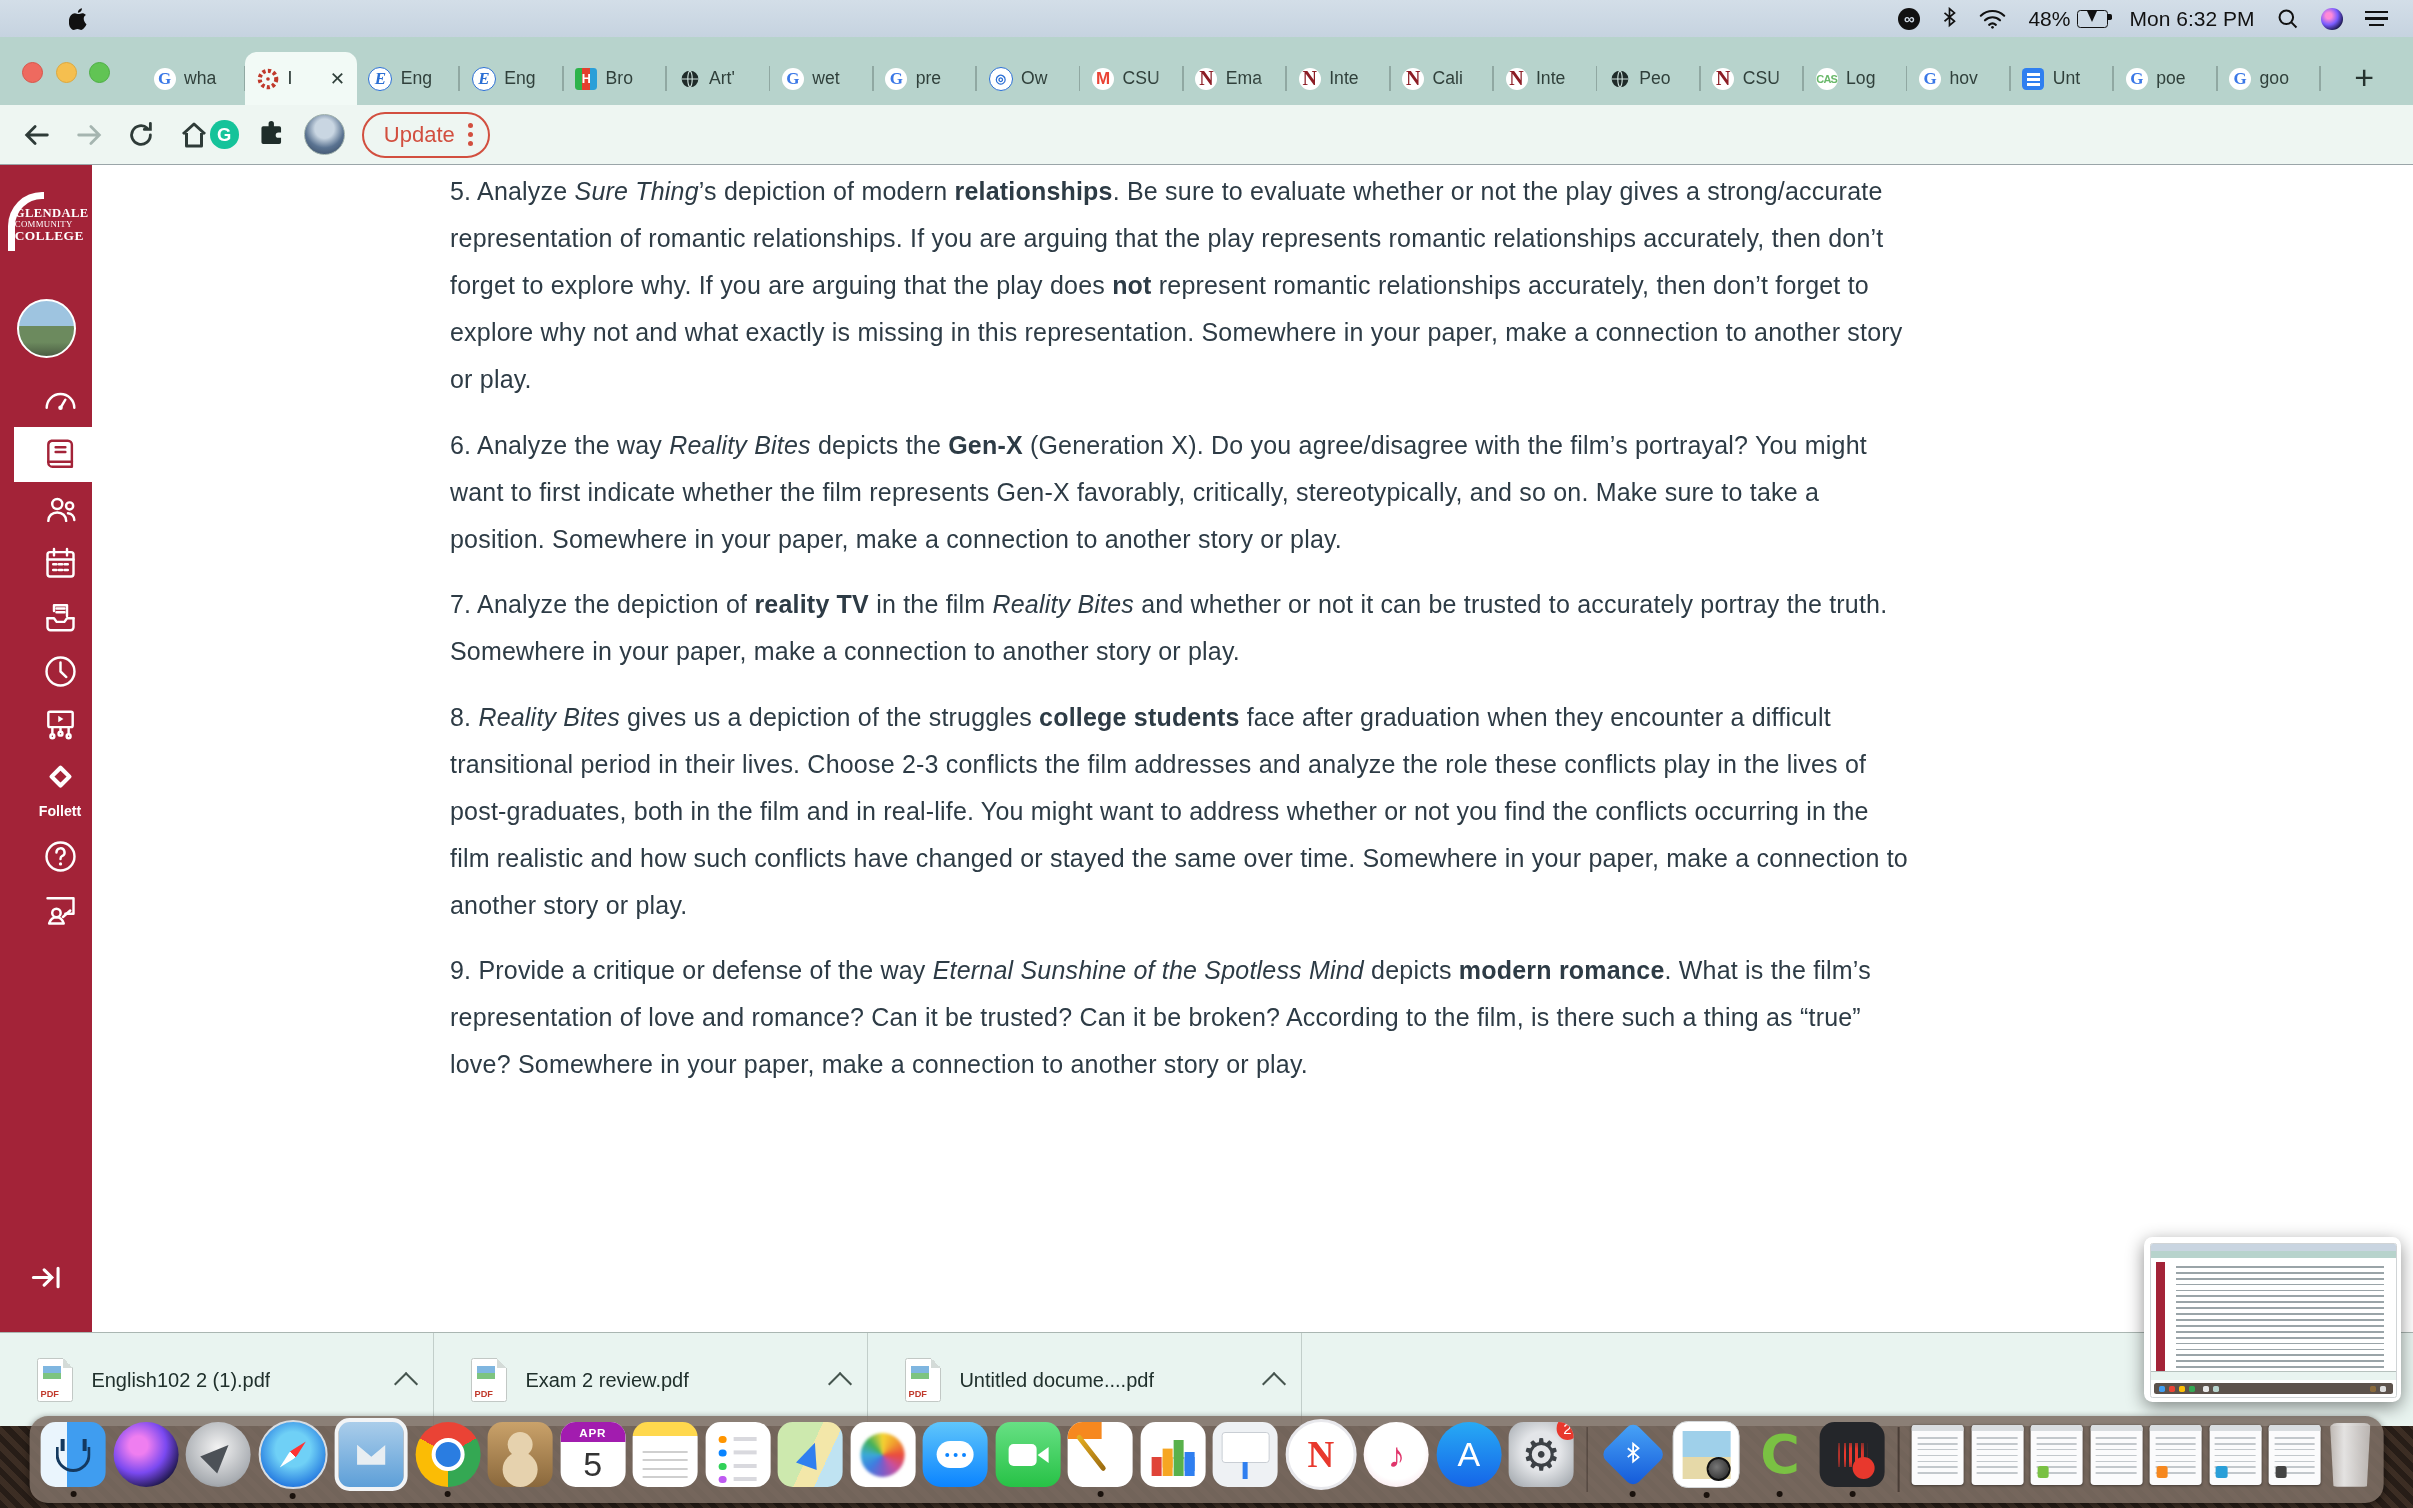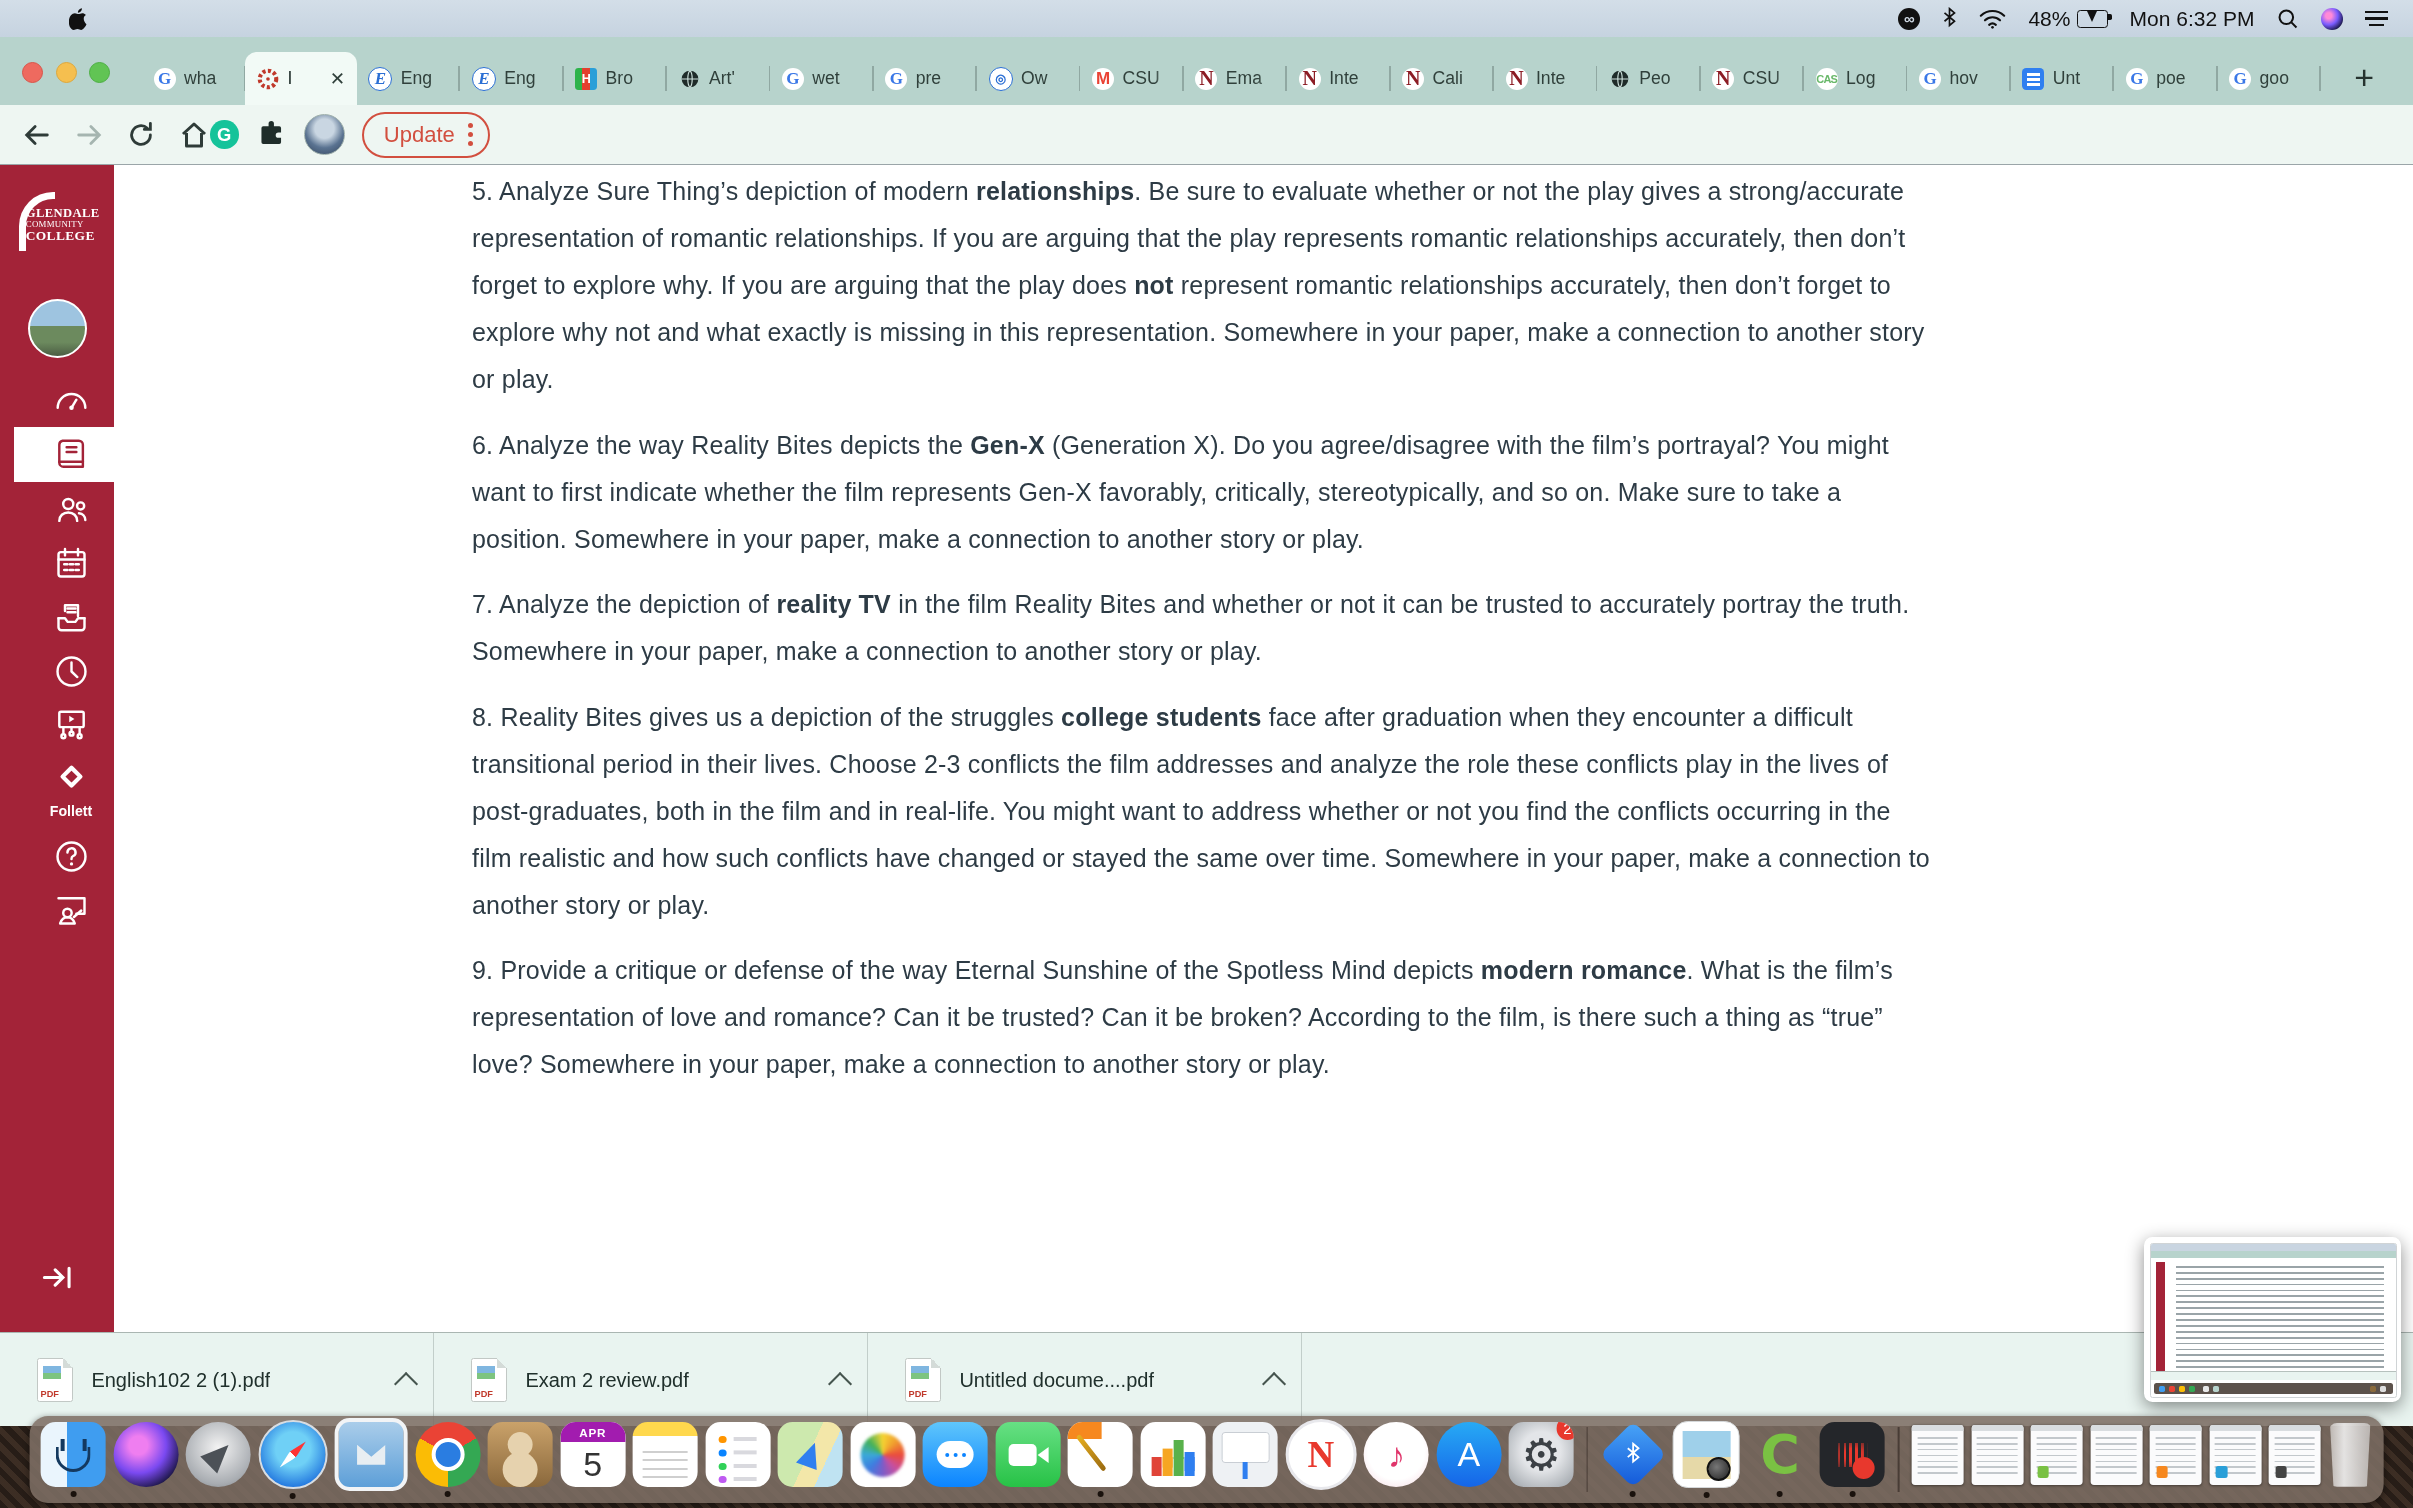--- a/index.html
+++ b/index.html
@@ -73,21 +73,21 @@
     background:radial-gradient(circle at 50% 35%,#c9d6e2 0 30%,#5a7391 60%,#33445c);border:0.8px solid #9fb0ac;}
   #update-btn{flex:none;margin-right:23.5px;display:flex;align-items:center;gap:13.4px;
     border:2.5px solid #d24f3f;color:#d24f3f;border-radius:25px;height:42px;padding:0 15px 0 20px;
     font-size:22px;}
   .kebab{display:flex;flex-direction:column;gap:4.2px;}
   .kebab i{width:5px;height:5px;border-radius:50%;background:#d24f3f;display:block;}
   
   #main{position:absolute;left:0;top:164px;width:2413px;height:1168px;background:#fff;
     border-top:1.7px solid #9aa5a8;display:flex;}
   
-  #cv-sidebar{flex:none;width:114px;background:#a32338;height:100%;position:relative;
+  #cv-sidebar{flex:none;width:92px;background:#a32338;height:100%;position:relative;
     display:flex;flex-direction:column;align-items:center;color:#fff;}
   .gcc-logo{margin-top:11.7px;width:92px;height:99px;position:relative;}
   .gcc-swoosh{position:absolute;left:8.4px;top:15px;width:28.5px;height:52px;
     border-left:7.5px solid #fff;border-top:7.5px solid #fff;border-top-left-radius:34px;}
   .gcc-text{position:absolute;right:3.4px;top:30px;text-align:left;
     font-family:"Liberation Serif",serif;line-height:1.05;}
   .gcc-l1{font-size:12.6px;font-weight:700;letter-spacing:0.4px;}
   .gcc-l2{font-size:8.8px;letter-spacing:0.3px;}
   .gcc-l3{font-size:13.4px;font-weight:700;letter-spacing:0.4px;}
   .cv-avatar{margin-top:23.5px;width:55px;height:55px;border-radius:50%;border:2.5px solid #fff;
@@ -99,21 +99,21 @@
   .cv-item.active svg{stroke:#a32338;}
   .cv-item .cv-label{font-size:14.2px;font-weight:700;margin-top:1.7px;}
   .cv-item.tall{height:77px;}
   #cv-expand{position:absolute;bottom:37px;left:0;width:100%;display:flex;justify-content:center;}
   #cv-expand svg{width:37px;height:37px;stroke:#fff;fill:none;stroke-width:2;stroke-linecap:round;}
   
   #content{flex:1 1 auto;position:relative;overflow:hidden;}
   #paras{position:absolute;left:358px;top:3.4px;width:1462px;color:#2d3b45;
     font-size:25px;line-height:47px;letter-spacing:0.2px;}
   #paras p{margin:0 0 18.4px 0;}
-  #paras .i{}
+  #paras .i{font-style:italic;}
   #paras .b{font-weight:700;}
   
   #downloads{position:absolute;left:0;top:1332px;width:2413px;height:94px;background:#e9f4f0;
     border-top:1.7px solid #aab6b2;display:flex;align-items:stretch;}
   .dl-chip{flex:none;width:396px;display:flex;align-items:center;padding-left:37px;
     border-right:1.7px solid #c2cecA;}
   .dl-name{font-size:20px;color:#20302c;margin-left:18.4px;white-space:nowrap;overflow:hidden;max-width:243px;}
   .dl-chev{margin-left:auto;margin-right:22px;width:15px;height:15px;border-top:2.5px solid #46554f;
     border-right:2.5px solid #46554f;transform:rotate(-45deg) translateY(5px);}
   .fi{width:34px;height:42px;background:#fff;border:0.8px solid #c2c8c5;border-radius:2.5px;position:relative;flex:none;}

